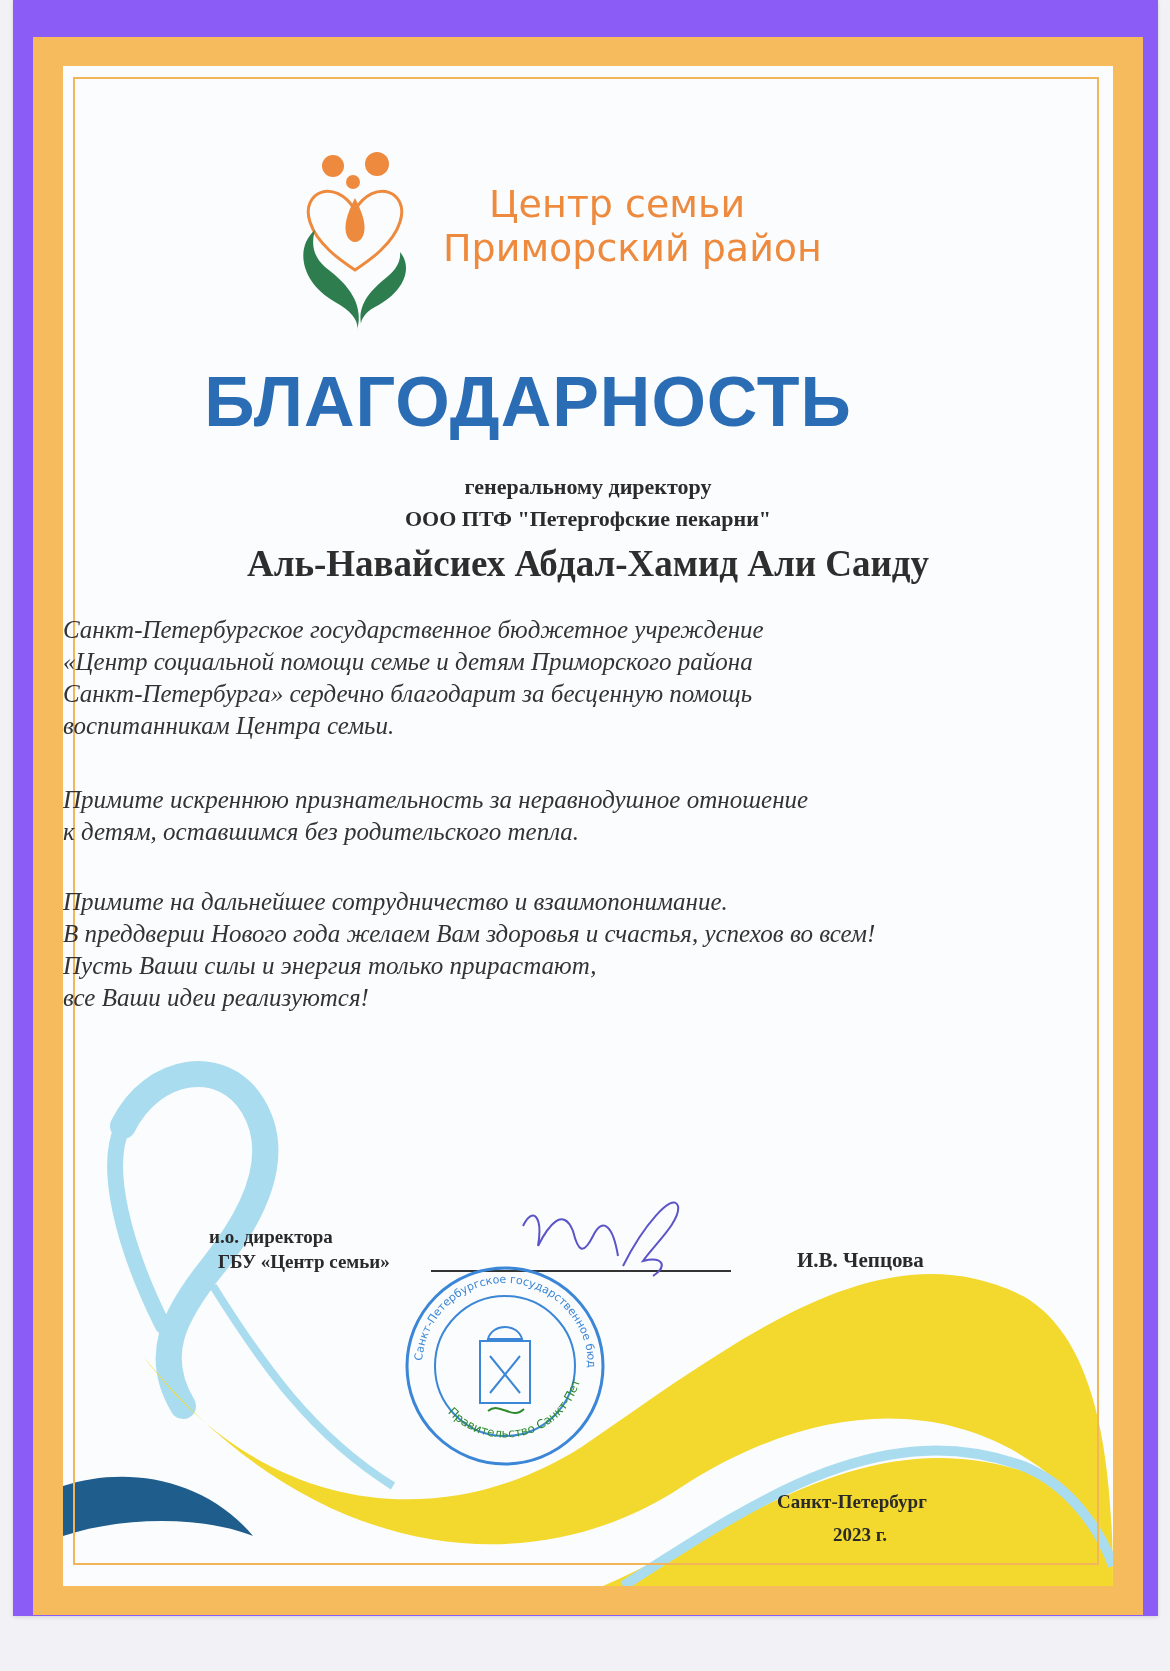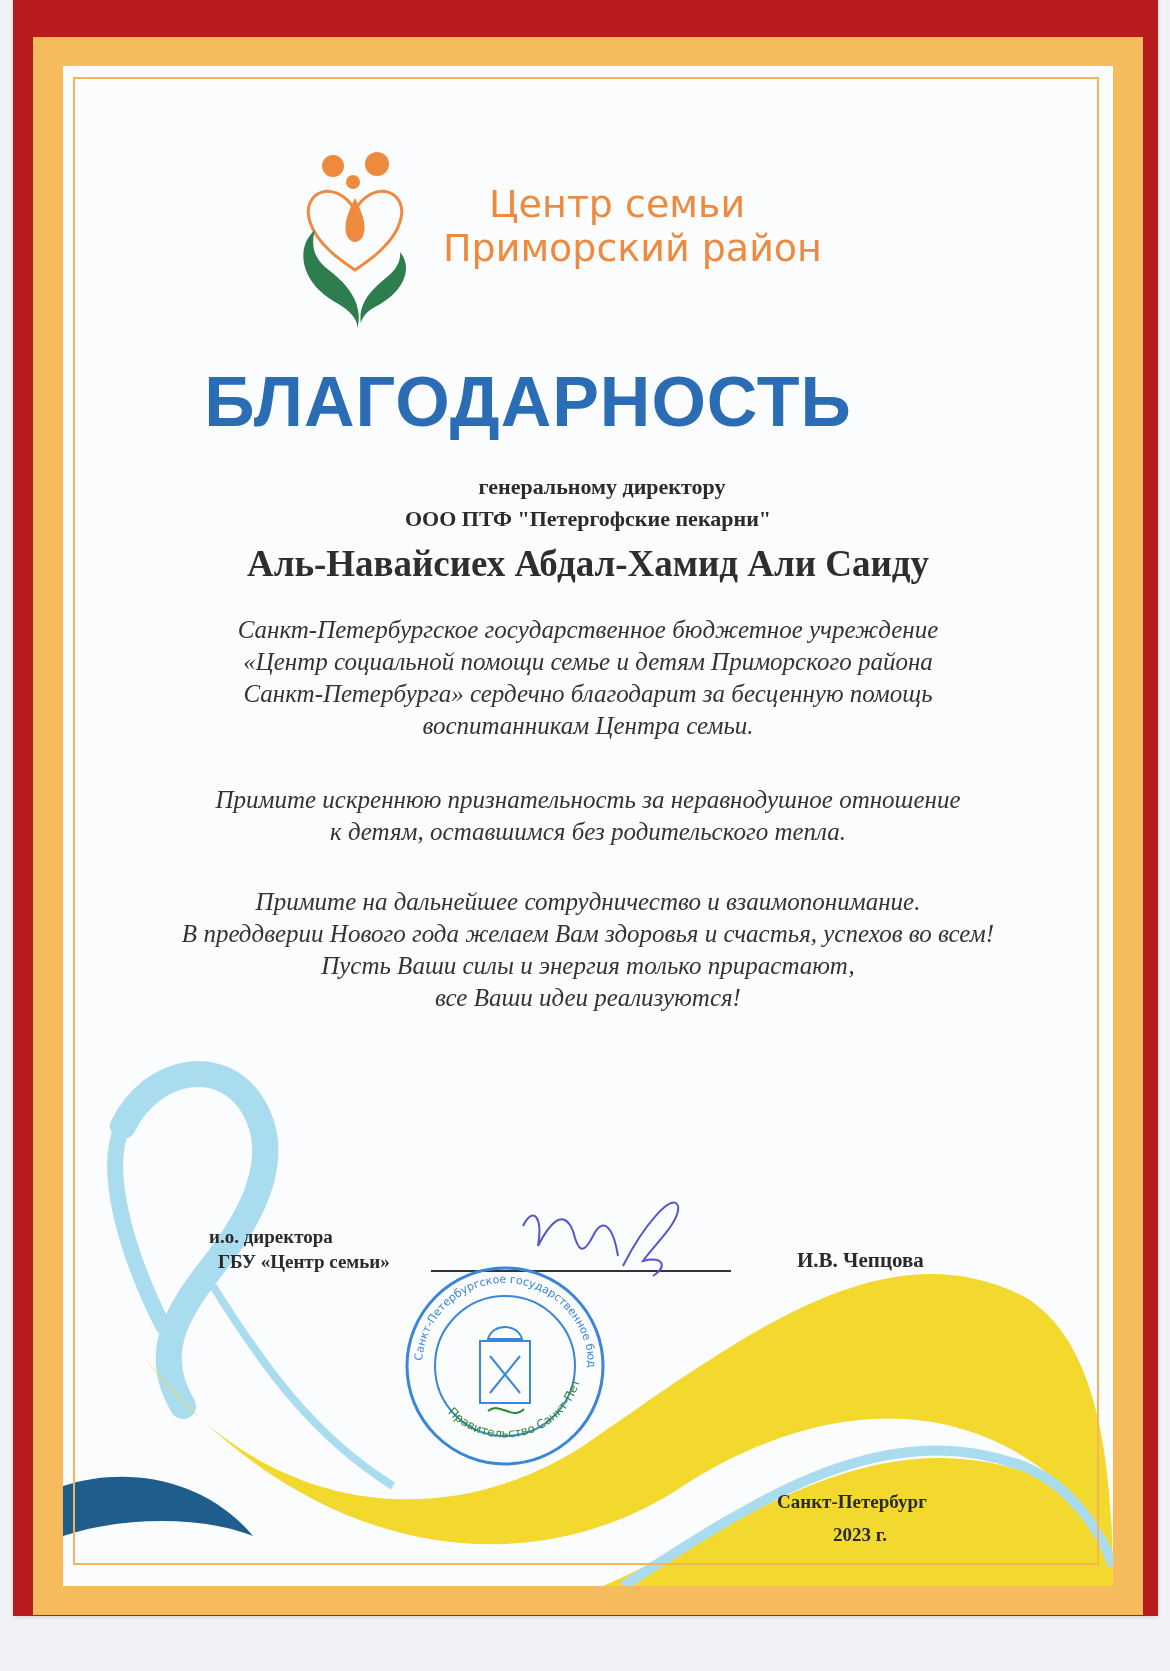--- a/index.html
+++ b/index.html
@@ -3,21 +3,21 @@
 <meta charset="utf-8">
 <style>
   html, body { margin:0; padding:0; }
   body {
     width:1170px; height:1671px; position:relative; overflow:hidden;
     background:#f1f1f6;
     font-family:"Liberation Serif", serif;
   }
   .page {
     position:absolute; left:13px; top:0; width:1145px; height:1616px;
-    background:#b91c1c;
+    background:#8b5cf6;
     box-shadow: 0 1px 4px rgba(0,0,0,0.12);
   }
   .frame-outer {
     position:absolute; left:20px; top:37px; width:1110px; height:1578px;
     background:#f6bb5d;
   }
   .frame-gap {
     position:absolute; left:50px; top:66px; width:1050px; height:1520px;
     background:#fbfcfd;
     overflow:hidden;
@@ -38,28 +38,28 @@
   .logo-text .l1 { padding-left:46px; display:block; }
   .title {
     position:absolute; left:0; width:930px; top:296px; text-align:center;
     font-family:"Liberation Sans", sans-serif; font-weight:bold;
     font-size:70px; color:#2a6db5; letter-spacing:1px;
   }
   .to1, .to2 {
     position:absolute; left:0; width:1050px; text-align:center;
     font-weight:bold; font-size:22px; color:#2b2b2b;
   }
-  .to1 { top:408px;padding-left:14px; }
+  .to1 { top:408px; }
   .to2 { top:440px; }
   .recipient {
     position:absolute; left:0; width:1050px; top:476px; text-align:center;
     font-weight:bold; font-size:37px; color:#2e2e2e;
   }
   .para {
-    position:absolute; left:0; width:1050px; text-align:center;
+    position:absolute; left:0; width:1050px; 
     font-style:italic; font-size:25px; line-height:32px; color:#333;
   }
   .para div { white-space:nowrap; }
   .p1 { top:548px; }
   .p2 { top:718px; }
   .p3 { top:820px; }
 
   .sig-role1 { position:absolute; left:146px; top:1152px; font-weight:bold; font-size:19px; color:#2a2a2a;margin-top:8px; }
   .sig-role2 { position:absolute; left:155px; top:1185px; font-weight:bold; font-size:19px; color:#2a2a2a; }
   .sig-line { position:absolute; left:368px; top:1204px; width:300px; border-top:2px solid #333; }

